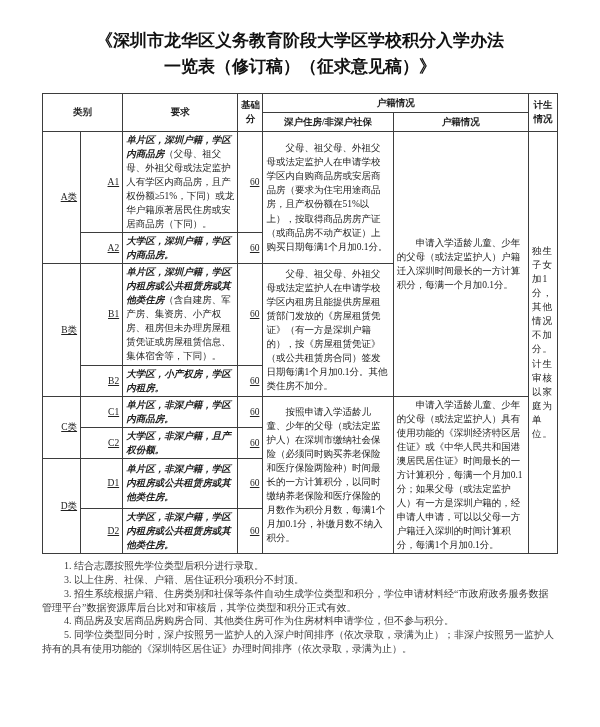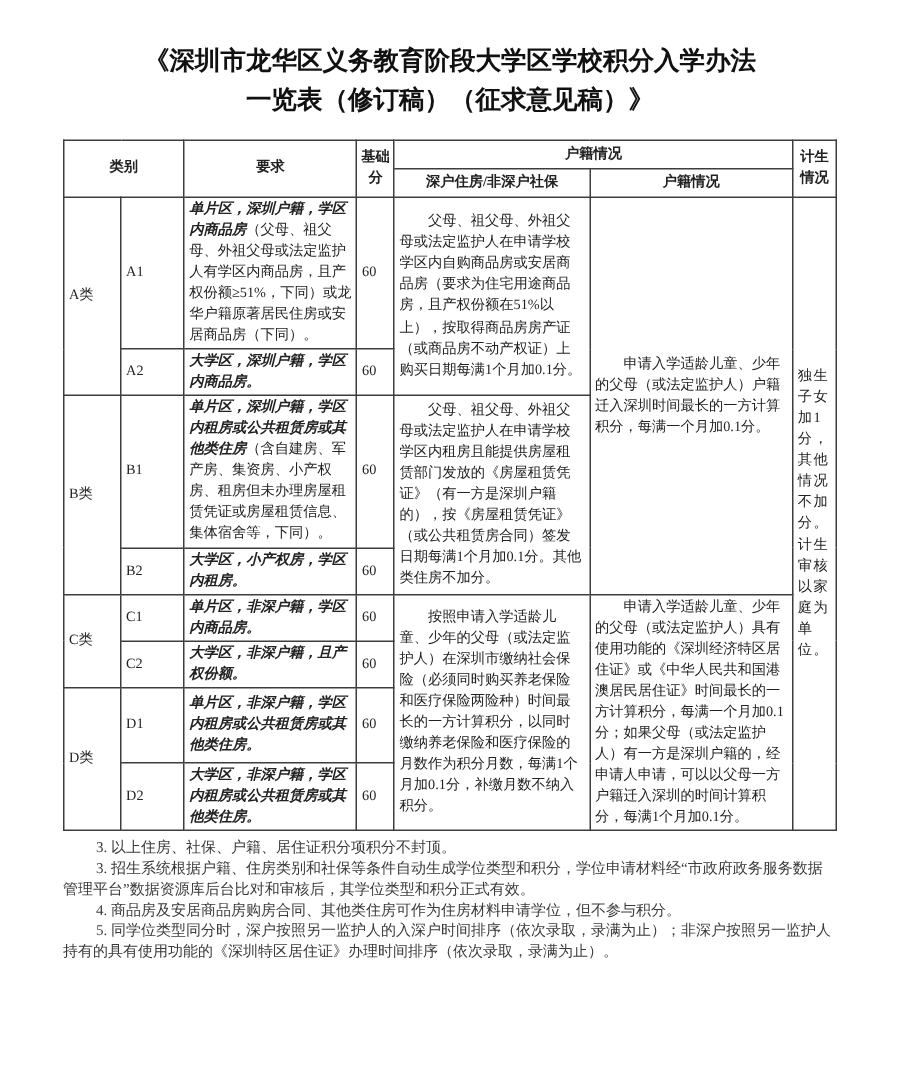--- a/index.html
+++ b/index.html
@@ -14,21 +14,21 @@
     font-weight:bold;font-size:17px;line-height:1.55;color:#111;
   }
   table.score-table{
     border-collapse:collapse;table-layout:fixed;width:516px;margin:0 auto;
   }
   .score-table th,.score-table td{
     border:1px solid #3d3d3d;padding:1px 3px;font-size:9.5px;line-height:1.48;
     vertical-align:middle;word-break:break-all;
   }
   .score-table th{text-align:center;font-weight:bold;padding:2px 2px;}
-  .c-group,.c-code,.c-base{text-align:left;}
+  .c-group,.c-code,.c-base{text-align:right;text-decoration:underline;}
   .c-req{text-align:left;}
   .c-req .b{font-weight:bold;font-style:italic;}
   .c-bonus{text-align:left;text-indent:2em;margin-left:26px;}
   .c-fp{
     text-align:left;text-indent:0;line-height:1.9;padding:2px 2px;
     letter-spacing:1px;
   }
   .notes{width:516px;margin:5px auto 0 auto;font-size:10px;line-height:1.38;color:#3a3a3a;}
   .notes p{margin:0;text-indent:2.2em;}
 </style>
@@ -112,19 +112,20 @@
     </tr>
     <tr>
       <td class="c-code">D2</td>
       <td class="c-req"><span class="b">大学区，非深户籍，学区内租房或公共租赁房或其他类住房。</span><span></span></td>
       <td class="c-base">60</td>
     </tr>
   </tbody>
     </table>
 
   <div class="notes">
+    <p>1. 结合志愿按照先学位类型后积分进行录取。</p>
     <p>3. 以上住房、社保、户籍、居住证积分项积分不封顶。</p>
     <p>3. 招生系统根据户籍、住房类别和社保等条件自动生成学位类型和积分，学位申请材料经“市政府政务服务数据管理平台”数据资源库后台比对和审核后，其学位类型和积分正式有效。</p>
     <p>4. 商品房及安居商品房购房合同、其他类住房可作为住房材料申请学位，但不参与积分。</p>
     <p>5. 同学位类型同分时，深户按照另一监护人的入深户时间排序（依次录取，录满为止）；非深户按照另一监护人持有的具有使用功能的《深圳特区居住证》办理时间排序（依次录取，录满为止）。</p>
   </div>
 
 </div>
 
 </body></html>

